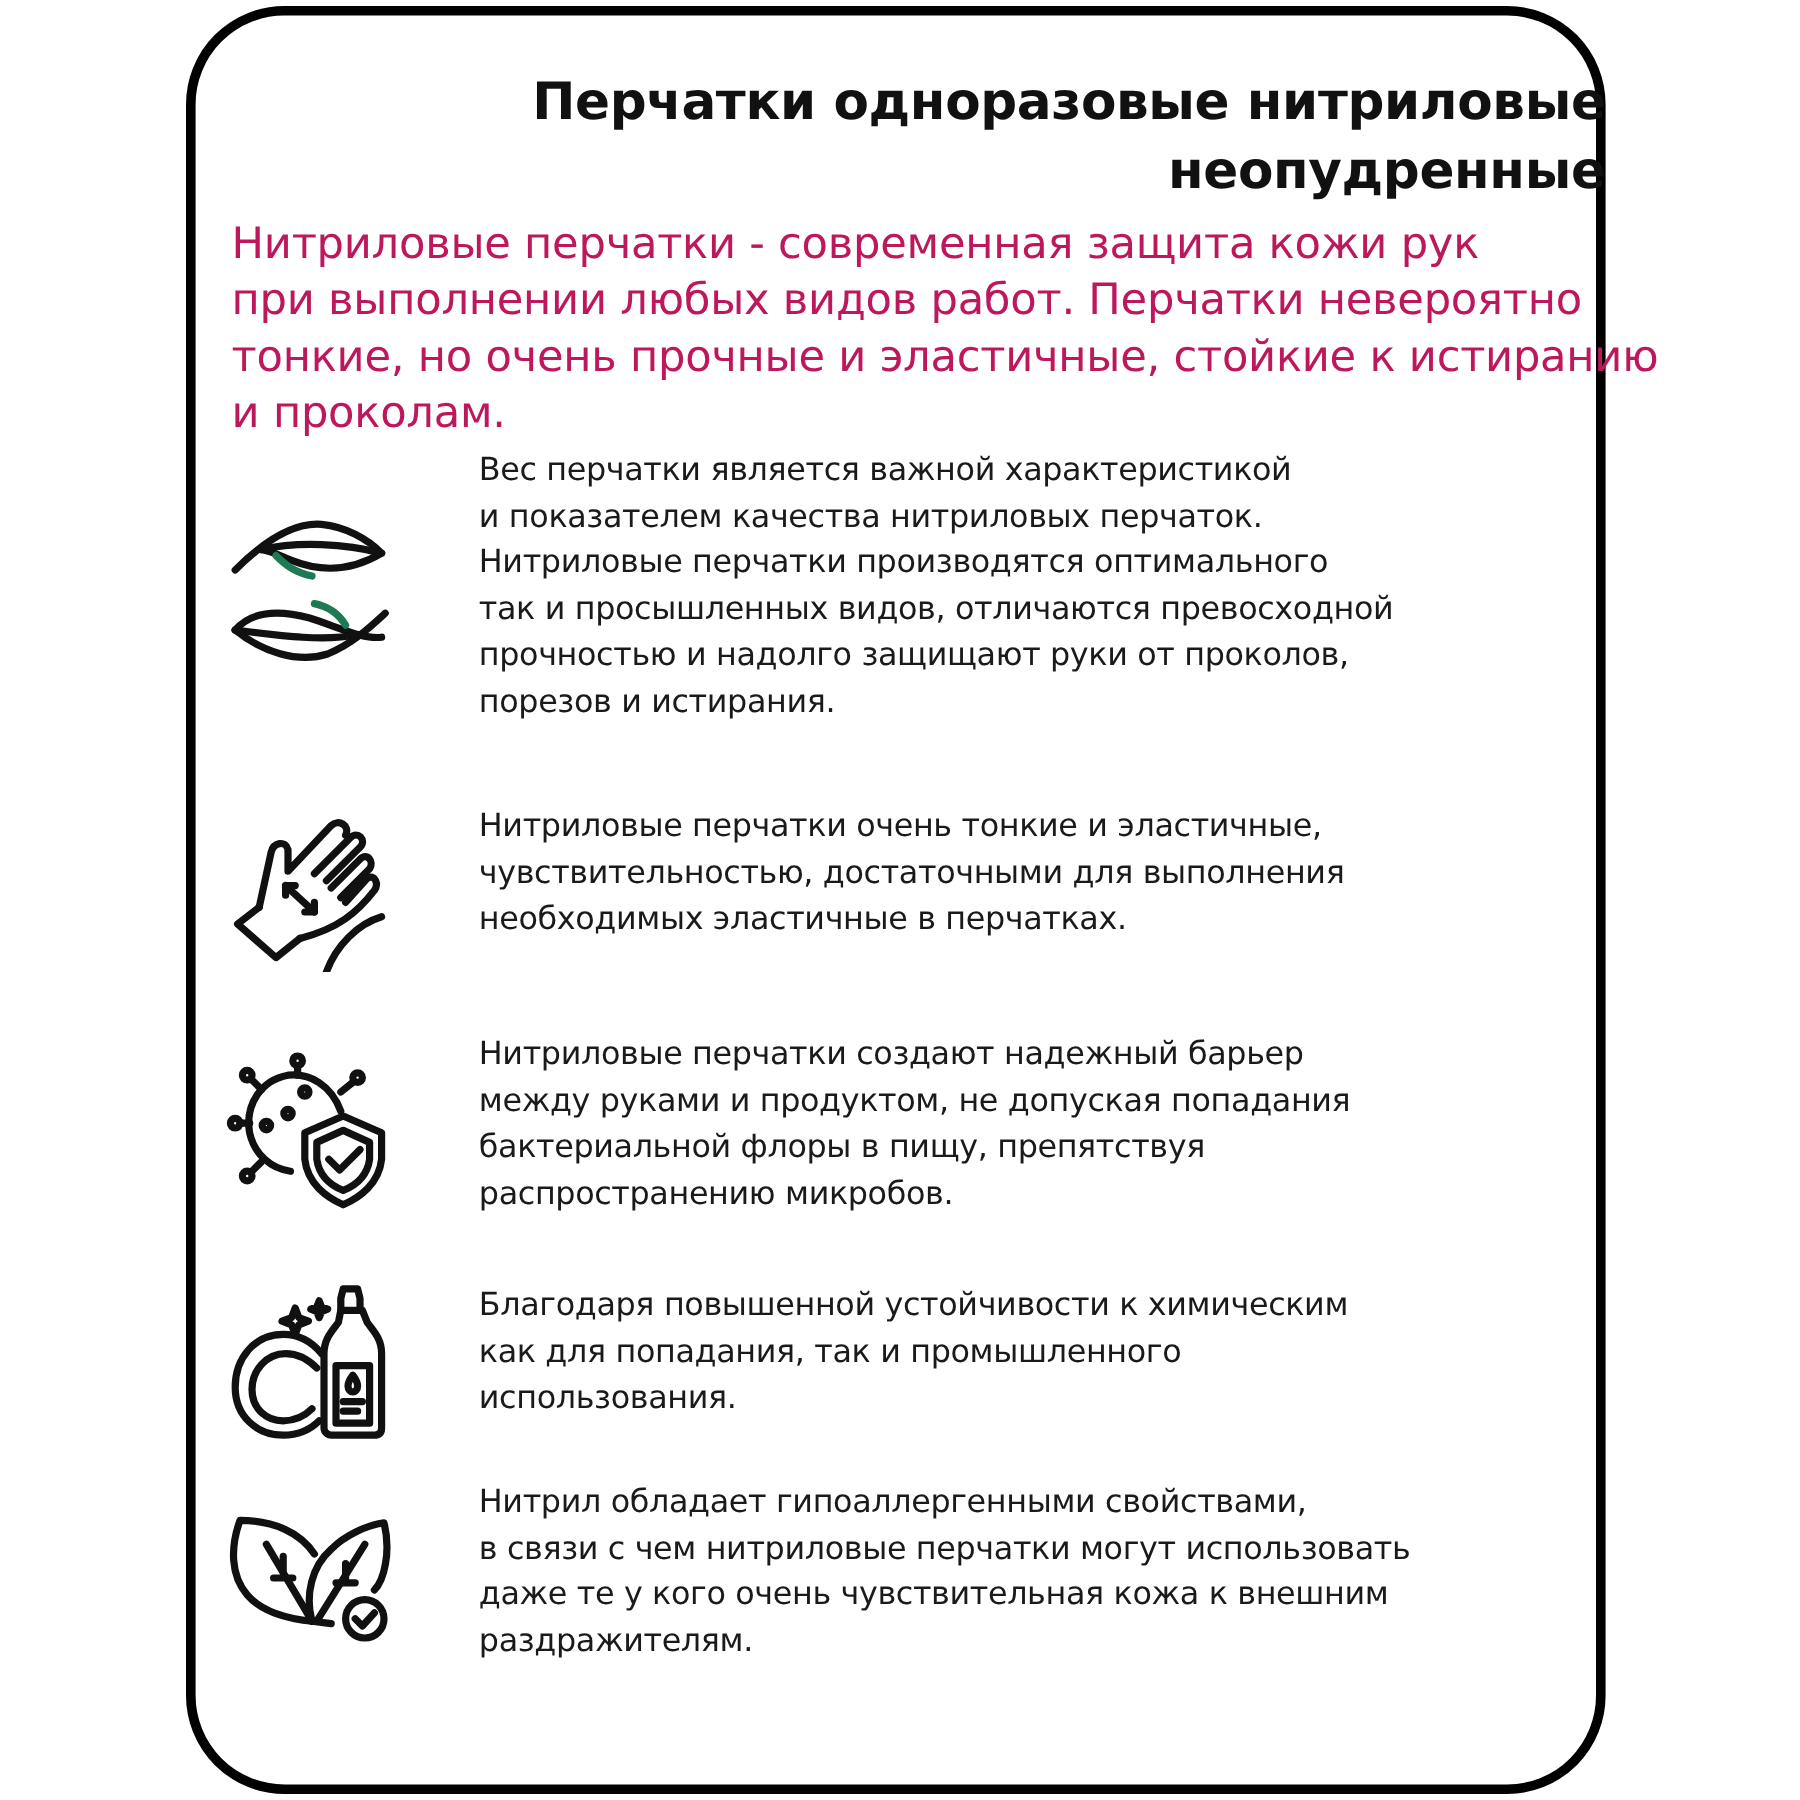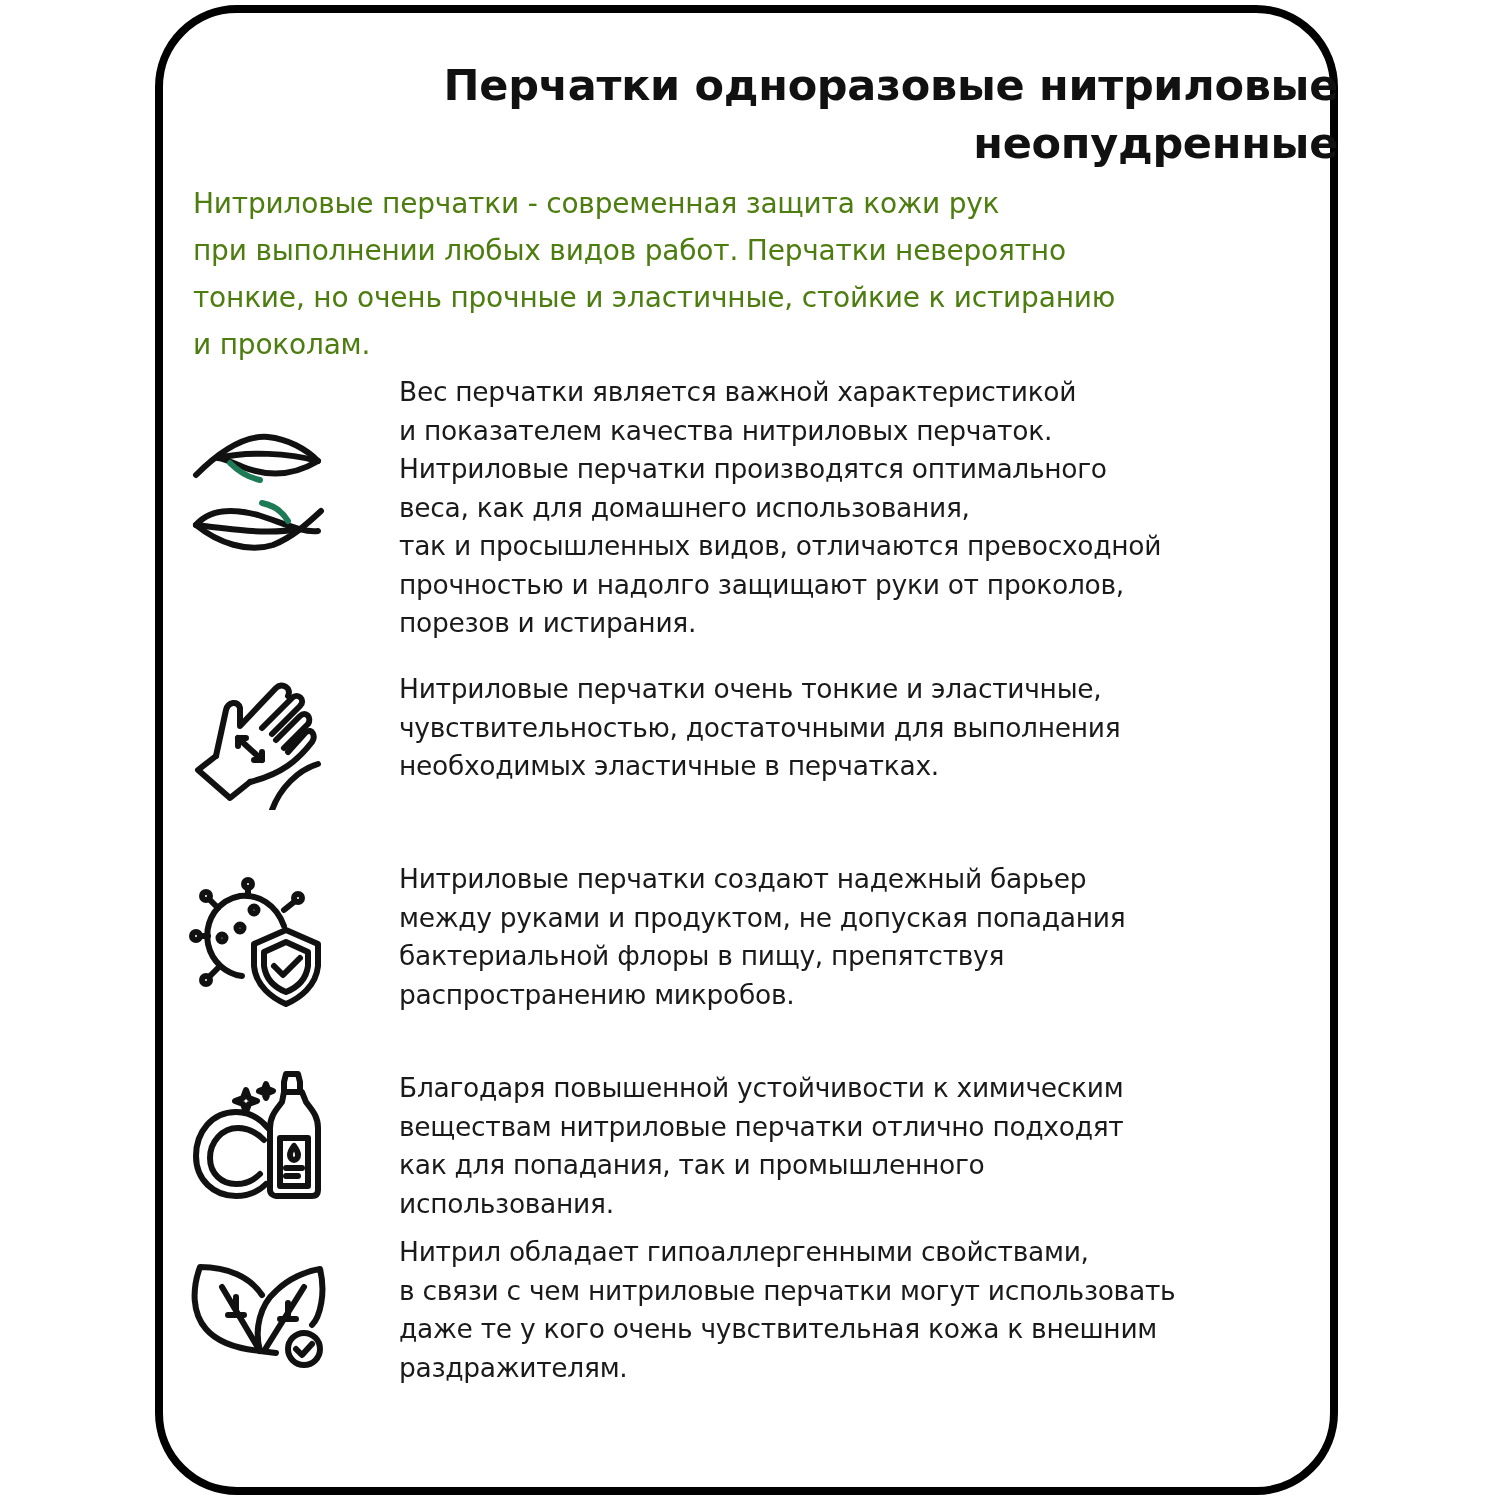--- a/index.html
+++ b/index.html
@@ -5,21 +5,21 @@
     html, body { margin: 0; padding: 0; background: #ffffff; }
     body { width: 1500px; height: 1500px; position: relative; overflow: hidden;
            font-family: "DejaVu Sans", sans-serif; color: #111111; }
     .frame { position: absolute; left: 155px; top: 5px; width: 1183px; height: 1490px;
              box-sizing: border-box; border: 8px solid #000; border-radius: 82px; background: #fff; }
     .title { position: absolute; left: 155px; width: 1183px; top: 56px; text-align: right;
              font-family: "DejaVu Sans", sans-serif; font-weight: bold; font-size: 43px;
              line-height: 58px; letter-spacing: -0.3px; color: #111; }
     .title span { display: block; }
     .intro { position: absolute; left: 193px; top: 180px; width: 1100px;
-             font-size: 28px; line-height: 47px; color: #4d7c0f; letter-spacing: -0.2px; }
+             font-size: 36px; line-height: 47px; color: #be185d; letter-spacing: -0.2px; }
     .intro span { display: block; white-space: nowrap; }
     .feature { position: absolute; left: 0; width: 1500px; }
     .feature .icon { position: absolute; left: 188px; width: 140px; height: 140px; }
     .feature .text { position: absolute; left: 399px; width: 960px;
                      font-size: 26.5px; line-height: 38.5px; color: #1a1a1a; letter-spacing: -0.3px; }
     .feature .text span { display: block; white-space: nowrap; }
     svg { display: block; }
   </style>
 </head>
 <body>
@@ -47,21 +47,20 @@
       <path d="M8 102 C30 120 60 130 85 122 C105 114 120 100 133 88"></path>
       <path d="M8 102 C40 106 80 112 110 106"></path>
       <path d="M42 40 C50 48 58 54 72 57" stroke="#1e7a55"></path>
       <path d="M74 80 C84 82 94 88 100 98" stroke="#1e7a55"></path>
     </svg>
   </div>
   <div class="text" style="top:0px;">
     <span>Вес перчатки является важной характеристикой</span>
     <span>и показателем качества нитриловых перчаток.</span>
     <span>Нитриловые перчатки производятся оптимального</span>
-    <span>веса, как для домашнего использования,</span>
     <span>так и просышленных видов, отличаются превосходной</span>
     <span>прочностью и надолго защищают руки от проколов,</span>
     <span>порезов и истирания.</span>
   </div>
 </div>
 
 <div class="feature" style="top:670px;">
   <div class="icon" style="top:0px;">
     <svg width="140" height="140" viewBox="0 0 140 140" fill="none" stroke="#111" stroke-width="6" stroke-linecap="round" stroke-linejoin="round">
       <path d="M28 86 L10 100 L42 128 L62 112"></path>
@@ -121,21 +120,20 @@
       <path d="M78 24 L80 29 L85 31 L80 33 L78 38 L76 33 L71 31 L76 29 Z"></path>
       <path d="M98 14 L110 14 L112 22 L112 32 L96 32 L96 22 Z"></path>
       <path d="M96 32 L94 42 C88 50 82 56 82 68 L82 130 C82 134 86 136 88 136 L124 136 C128 136 130 134 130 130 L130 68 C130 56 124 50 118 42 L114 32"></path>
       <path d="M92 78 L120 78 L120 126 L92 126 Z"></path>
       <path d="M106 86 C103 90 102 93 102 95 C102 98 104 100 106 100 C108 100 110 98 110 95 C110 93 109 90 106 86 Z"></path>
       <path d="M98 108 L114 108 M98 116 L110 116"></path>
     </svg>
   </div>
   <div class="text" style="top:0px;margin-top:17px;">
     <span>Благодаря повышенной устойчивости к химическим</span>
-    <span>веществам нитриловые перчатки отлично подходят</span>
     <span>как для попадания, так и промышленного</span>
     <span>использования.</span>
   </div>
 </div>
 
 <div class="feature" style="top:1233px;">
   <div class="icon" style="top:20px;">
     <svg width="140" height="140" viewBox="0 0 140 140" fill="none" stroke="#111" stroke-width="6" stroke-linecap="round" stroke-linejoin="round">
       <path d="M72 98 C52 96 30 90 18 76 C4 60 4 36 12 14 C40 14 62 24 74 42"></path>
       <path d="M34 34 L72 98"></path>

